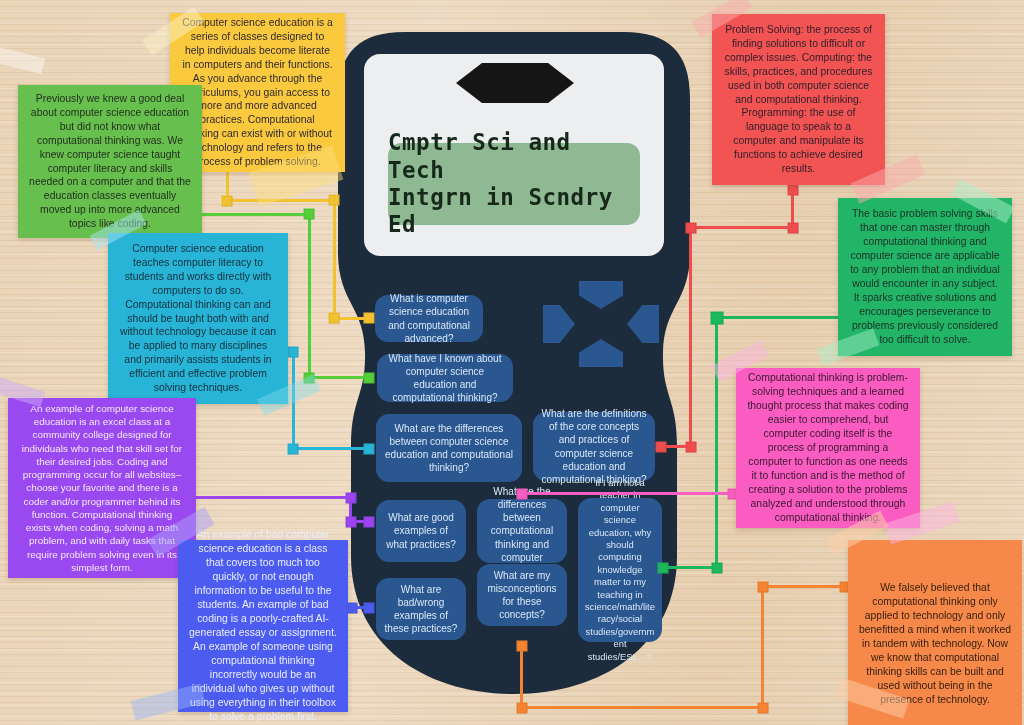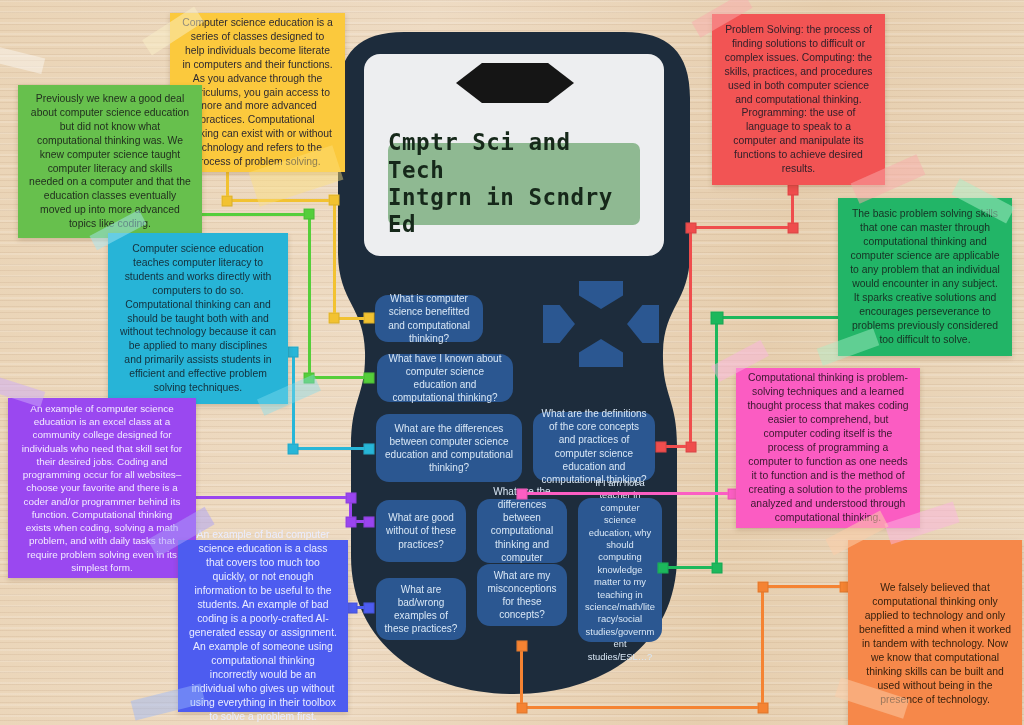--- a/index.html
+++ b/index.html
@@ -12,21 +12,21 @@
       linear-gradient(100deg,#ead4b6,#eedbc3 38%,#e6ceae 72%,#ecd9bf);
   }
   .calc-svg{position:absolute;left:0;top:0;z-index:1;}
   .screen{position:absolute;left:364px;top:54px;width:300px;height:202px;background:var(--screen);border-radius:16px;z-index:2;}
   .hex{position:absolute;left:92px;top:9px;width:118px;height:40px;background:#151515;
        clip-path:polygon(22% 0,78% 0,100% 50%,78% 100%,22% 100%,0 50%);}
   .brandrow{position:absolute;left:22px;top:61px;display:flex;align-items:center;gap:9px;}
   .brandicon{width:17px;height:23px;background:#111;
        clip-path:polygon(0 0,100% 18%,88% 72%,46% 66%,28% 100%,30% 62%,6% 55%);}
   .brandtext{font-size:12.5px;color:var(--brandtext);letter-spacing:.1px;}
-  .display{position:absolute;left:24px;top:89px;width:252px;height:82px;background:var(--dispbg);border-radius:7px;
+  .display{position:absolute;left:24px;top:89px;width:252px;height:82px;background:var(--dispbg);border-radius:13px;
        display:flex;flex-direction:column;align-items:center;justify-content:center;
        font-family:"DejaVu Sans Mono",monospace;font-weight:bold;font-size:22.5px;line-height:1.22;
        color:var(--disptext);letter-spacing:.5px;}
   .cbtn{position:absolute;z-index:3;background:var(--btn);border-radius:13px;color:var(--btntext);
        display:flex;align-items:center;justify-content:center;text-align:center;
        font-size:10px;line-height:1.32;padding:5px 7px;box-sizing:border-box;overflow-wrap:anywhere;}
   .dpad{position:absolute;left:543px;top:281px;width:116px;height:86px;z-index:3;}
   .dpad i{position:absolute;background:var(--btn);display:block;}
   .dp-up{left:36px;top:0;width:44px;height:28px;clip-path:polygon(0 0,100% 0,100% 52%,50% 100%,0 52%);}
   .dp-down{left:36px;top:58px;width:44px;height:28px;clip-path:polygon(0 48%,50% 0,100% 48%,100% 100%,0 100%);}
@@ -61,25 +61,25 @@
     </div>
   </div>
 
   <div class="dpad">
     <i class="dp-up"></i>
     <i class="dp-down"></i>
     <i class="dp-left"></i>
     <i class="dp-right"></i>
   </div>
 
-  <div class="cbtn" style="left:375px;top:295px;width:108px;height:47px;">What is computer science benefitted and computational thinking?</div>
+  <div class="cbtn" style="left:375px;top:295px;width:108px;height:47px;">What is computer science education and computational advanced?</div>
   <div class="cbtn" style="left:377px;top:354px;width:136px;height:48px;">What have I known about computer science education and computational thinking?</div>
   <div class="cbtn" style="left:376px;top:414px;width:146px;height:68px;">What are the differences between computer science education and computational thinking?</div>
   <div class="cbtn" style="left:533px;top:412px;width:122px;height:69px;text-align:center;">What are the definitions of the core concepts and practices of computer science education and computational thinking?</div>
-  <div class="cbtn" style="left:376px;top:500px;width:90px;height:62px;">What are good without of these practices?</div>
+  <div class="cbtn" style="left:376px;top:500px;width:90px;height:62px;">What are good examples of what practices?</div>
   <div class="cbtn" style="left:477px;top:499px;width:90px;height:64px;">What are the differences between computational thinking and computer coding?</div>
   <div class="cbtn" style="left:578px;top:498px;width:84px;height:144px;font-size:9.4px;">If I am not a teacher in computer science education, why should computing knowledge matter to my teaching in science/math/literacy/social studies/government studies/ESL…?</div>
   <div class="cbtn" style="left:376px;top:578px;width:90px;height:62px;">What are bad/wrong examples of these practices?</div>
   <div class="cbtn" style="left:477px;top:564px;width:90px;height:62px;">What are my misconceptions for these concepts?</div>
 
   <div class="connector" style="--c: #f2c231;">
     <i class="seg" style="left:226px;top:168px;width:3px;height:33px;"></i>
     <i class="seg" style="left:227px;top:199px;width:107px;height:3px;"></i>
     <i class="seg" style="left:333px;top:200px;width:3px;height:118px;"></i>
     <i class="seg" style="left:334px;top:317px;width:40px;height:3px;"></i>

